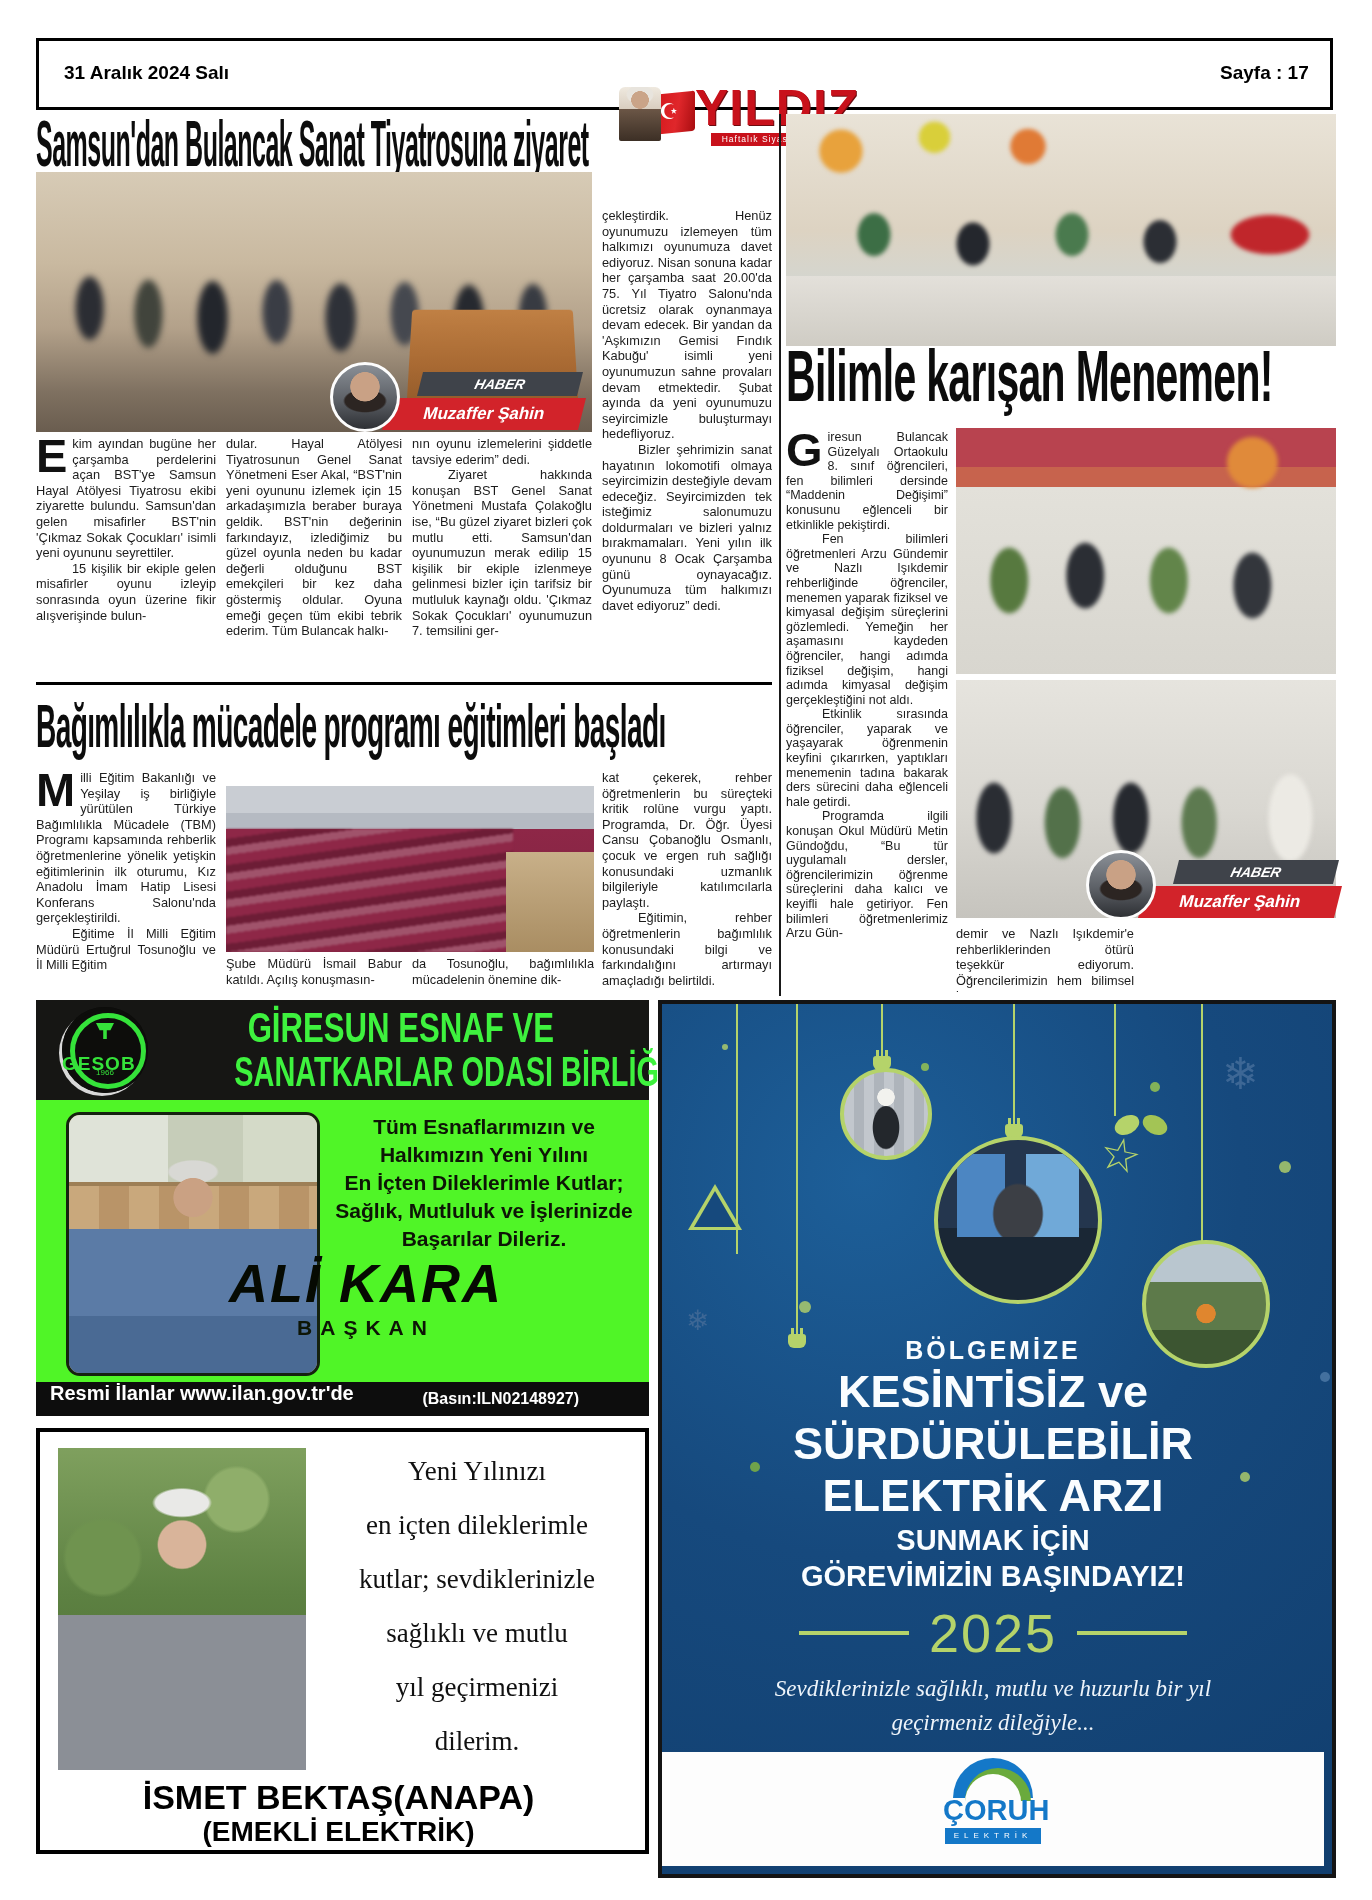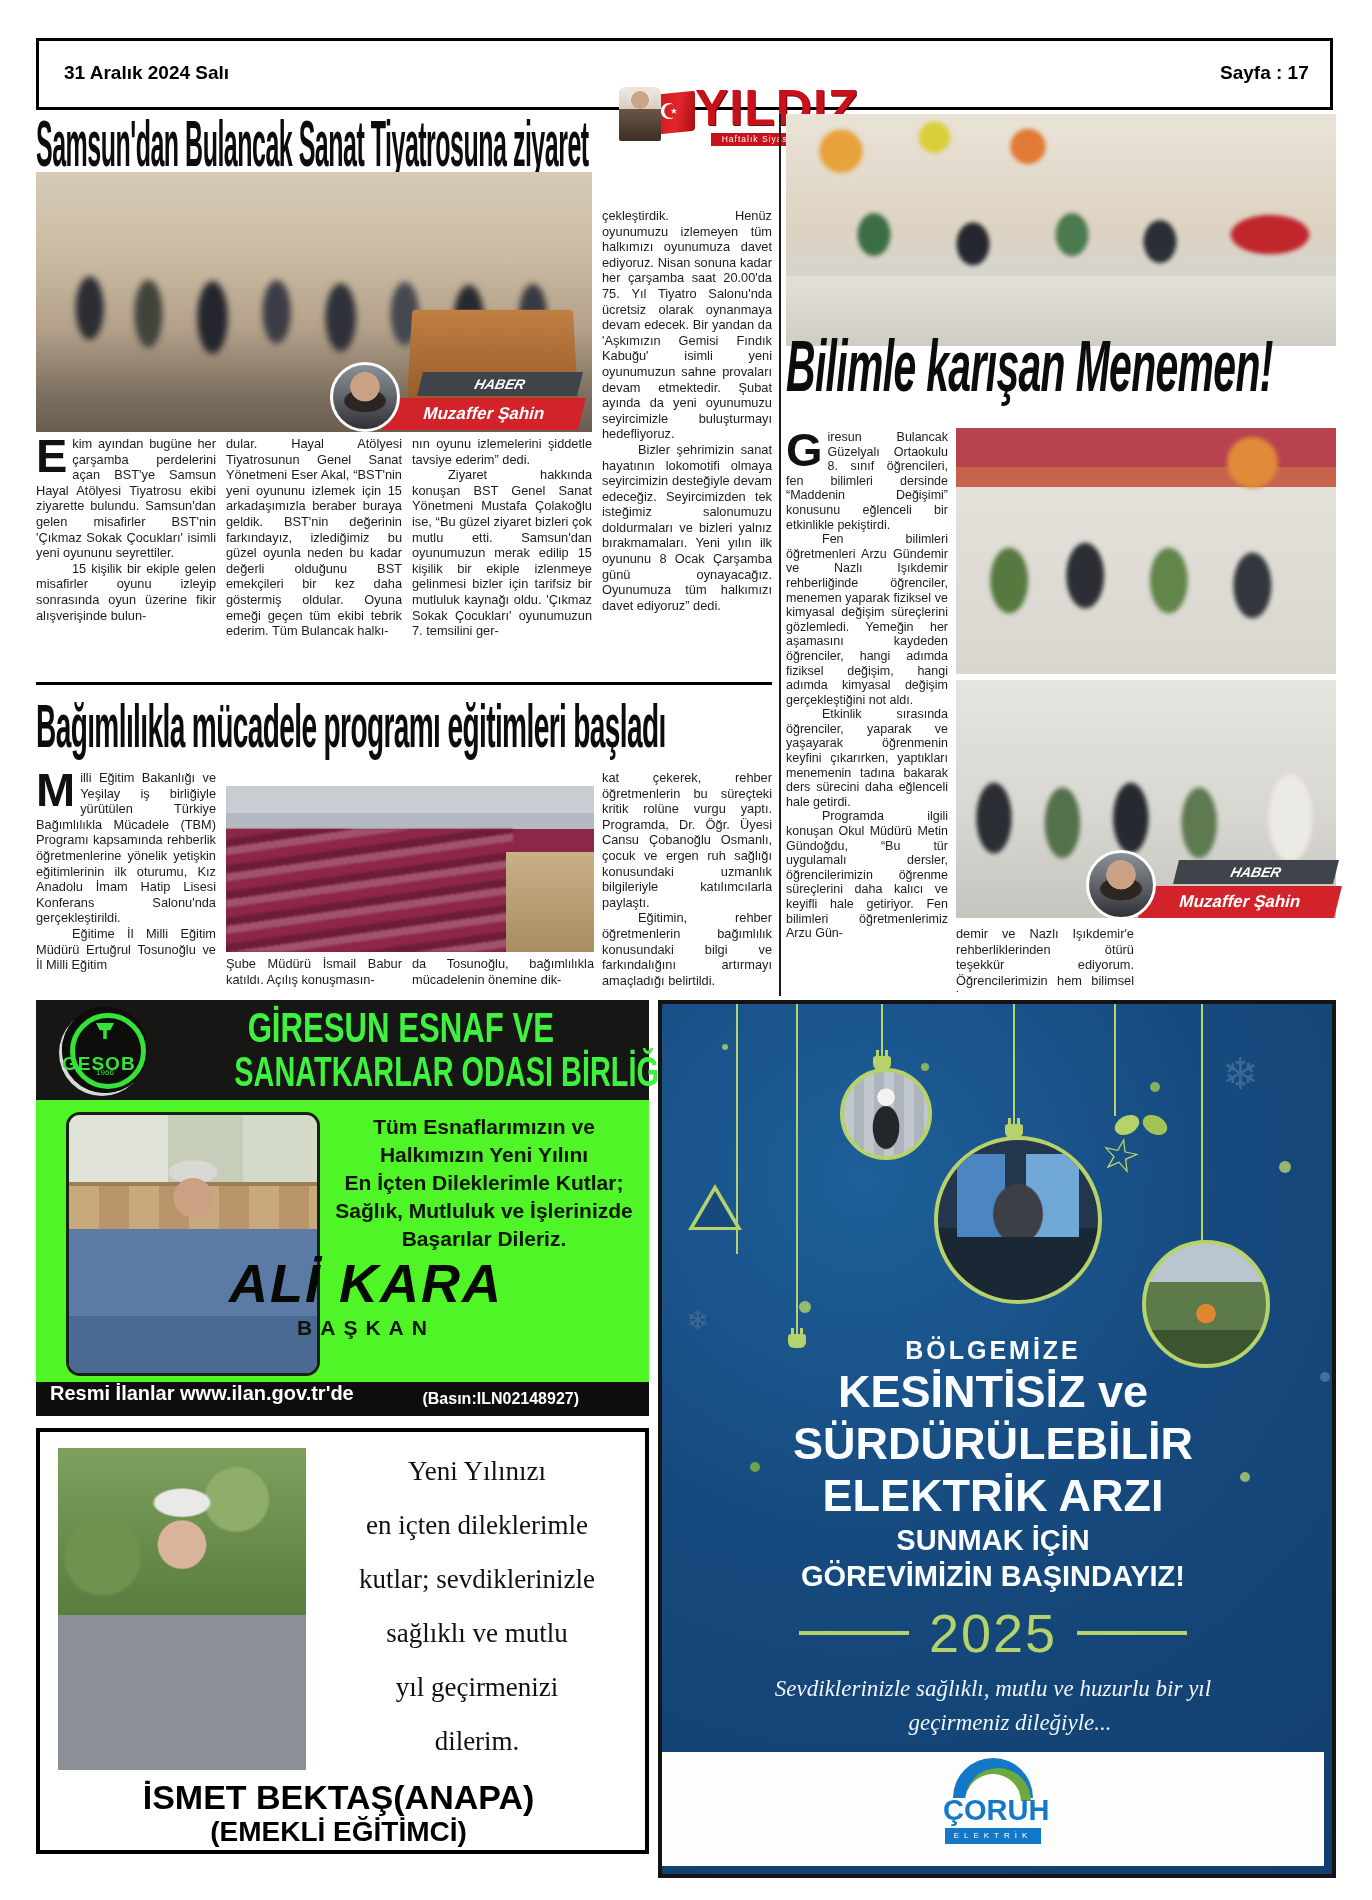--- a/index.html
+++ b/index.html
@@ -16,21 +16,21 @@
      linear-gradient(180deg,#efe9df 0%,#d9cec0 40%,#6b5646 41%,#3c2f25 100%);}
   #ata-flag{left:30px;top:10px;width:46px;height:40px;background:linear-gradient(100deg,#d01216 0%,#e0272b 60%,#a80d10 100%);transform:skewY(-6deg);border-radius:3px;}
   #flag-glyph{left:40px;top:16px;font-size:22px;color:#fff;}
   #masthead-title{left:76px;top:0px;font-family:Liberation Sans, sans-serif;font-weight:bold;font-size:50px;line-height:50px;color:#c8111b;letter-spacing:1px;text-shadow:1px 1px 0 #6e0b0f;}
   #masthead-script{left:176px;top:32px;font-family:"Liberation Serif",serif;font-style:italic;font-weight:bold;font-size:21px;color:#2e241c;transform:rotate(-10deg);}
   #masthead-tagline{left:92px;top:50px;width:168px;height:13px;background:#c8111b;color:#fff;font-size:8.5px;line-height:13px;text-align:center;letter-spacing:1px;}
   
   .hl-in{display:inline-block;white-space:nowrap;font-weight:bold;color:#0c0c0c;transform-origin:left top;letter-spacing:-1px;}
   #hl1{left:36px;top:112px;width:610px;height:60px;overflow:visible;}
   #hl1 .hl-in{font-size:50px;line-height:50px;transform:scale(0.50,1.28);}
-  #hl2{left:786px;top:330px;width:552px;height:76px;font-style:italic;}
+  #hl2{left:786px;top:340px;width:552px;height:76px;}
   #hl2 .hl-in{font-size:62px;line-height:62px;transform:scale(0.66,1.18);}
   #hl3{left:36px;top:696px;width:738px;height:66px;}
   #hl3 .hl-in{font-size:46px;line-height:46px;transform:scale(0.61,1.32);}
   
   .bt{font-size:12.8px;line-height:15.6px;text-align:justify;color:#1c1c1c;overflow:hidden;}
   .bt p{margin:0;}
   .bt p.ind{text-indent:36px;}
   .dc{float:left;font-size:47px;line-height:40px;font-weight:bold;padding-right:5px;color:#111;}
   #a1c1{left:36px;top:436px;width:180px;height:232px;}
   #a1c2{left:226px;top:436px;width:176px;height:232px;}
@@ -168,21 +168,21 @@
   #c-t1{top:332px;font-size:25px;letter-spacing:3px;}
   #c-t2{top:362px;font-size:45px;}
   #c-t3{top:414px;font-size:45px;}
   #c-t4{top:466px;font-size:45px;}
   #c-t5{top:520px;font-size:29px;}
   #c-t6{top:556px;font-size:29px;}
   #c-year-row{position:absolute;left:0;top:598px;width:662px;display:flex;align-items:center;justify-content:center;gap:20px;}
   .c-line{width:110px;height:4px;background:#b5d36a;}
   #c-year{font-size:54px;font-weight:normal;color:#b5d36a;letter-spacing:2px;}
   .c-wish{position:absolute;left:0;width:662px;text-align:center;font-family:"Liberation Serif",serif;font-style:italic;font-size:23px;color:#eef4fa;}
-  #c-wish1{top:672px;} #c-wish2{top:706px;padding-left:17px;}
+  #c-wish1{top:672px;} #c-wish2{top:706px;}
   #c-white{position:absolute;left:0;top:748px;width:662px;height:114px;background:#fdfdfd;}
   #coruh-logo{position:absolute;left:281px;top:6px;width:100px;height:100px;}
   #coruh-arc-blue{position:absolute;left:10px;top:0px;width:80px;height:40px;border-radius:80px 80px 0 0;background:#1478c8;}
   #coruh-arc-green{position:absolute;left:22px;top:10px;width:66px;height:33px;border-radius:66px 66px 0 0;background:#6aaa3c;}
   #coruh-arc-white{position:absolute;left:22px;top:16px;width:56px;height:28px;border-radius:56px 56px 0 0;background:#fdfdfd;}
   #coruh-name{position:absolute;left:0;top:36px;width:100px;text-align:center;font-size:29px;font-weight:bold;color:#1478c8;letter-spacing:0px;}
   #coruh-bar{position:absolute;left:2px;top:70px;width:96px;height:16px;background:#1478c8;color:#fff;font-size:8px;letter-spacing:5px;text-align:center;line-height:16px;}
 </style>
 </head>
 <body>
@@ -294,21 +294,21 @@
 
   <div class="abs" id="i-box">
     <div class="abs" id="i-photo"></div>
     <div class="i-line" style="top:24px;">Yeni Yılınızı</div>
     <div class="i-line" style="top:78px;">en içten dileklerimle</div>
     <div class="i-line" style="top:132px;">kutlar; sevdiklerinizle</div>
     <div class="i-line" style="top:186px;">sağlıklı ve mutlu</div>
     <div class="i-line" style="top:240px;">yıl geçirmenizi</div>
     <div class="i-line" style="top:294px;">dilerim.</div>
     <div id="i-name">İSMET BEKTAŞ(ANAPA)</div>
-    <div id="i-role">(EMEKLİ EĞİTİMCİ)</div>
+    <div id="i-role">(EMEKLİ ELEKTRİK)</div>
   </div>
 
   <div class="abs" id="c-box">
     <div class="dots"></div>
     <div class="string" style="left:74px;top:0;height:250px;"></div>
     <div class="string" style="left:134px;top:0;height:330px;"></div>
     <div class="string" style="left:219px;top:0;height:66px;"></div>
     <div class="string" style="left:351px;top:0;height:134px;"></div>
     <div class="string" style="left:452px;top:0;height:112px;"></div>
     <div class="string" style="left:539px;top:0;height:238px;"></div>

